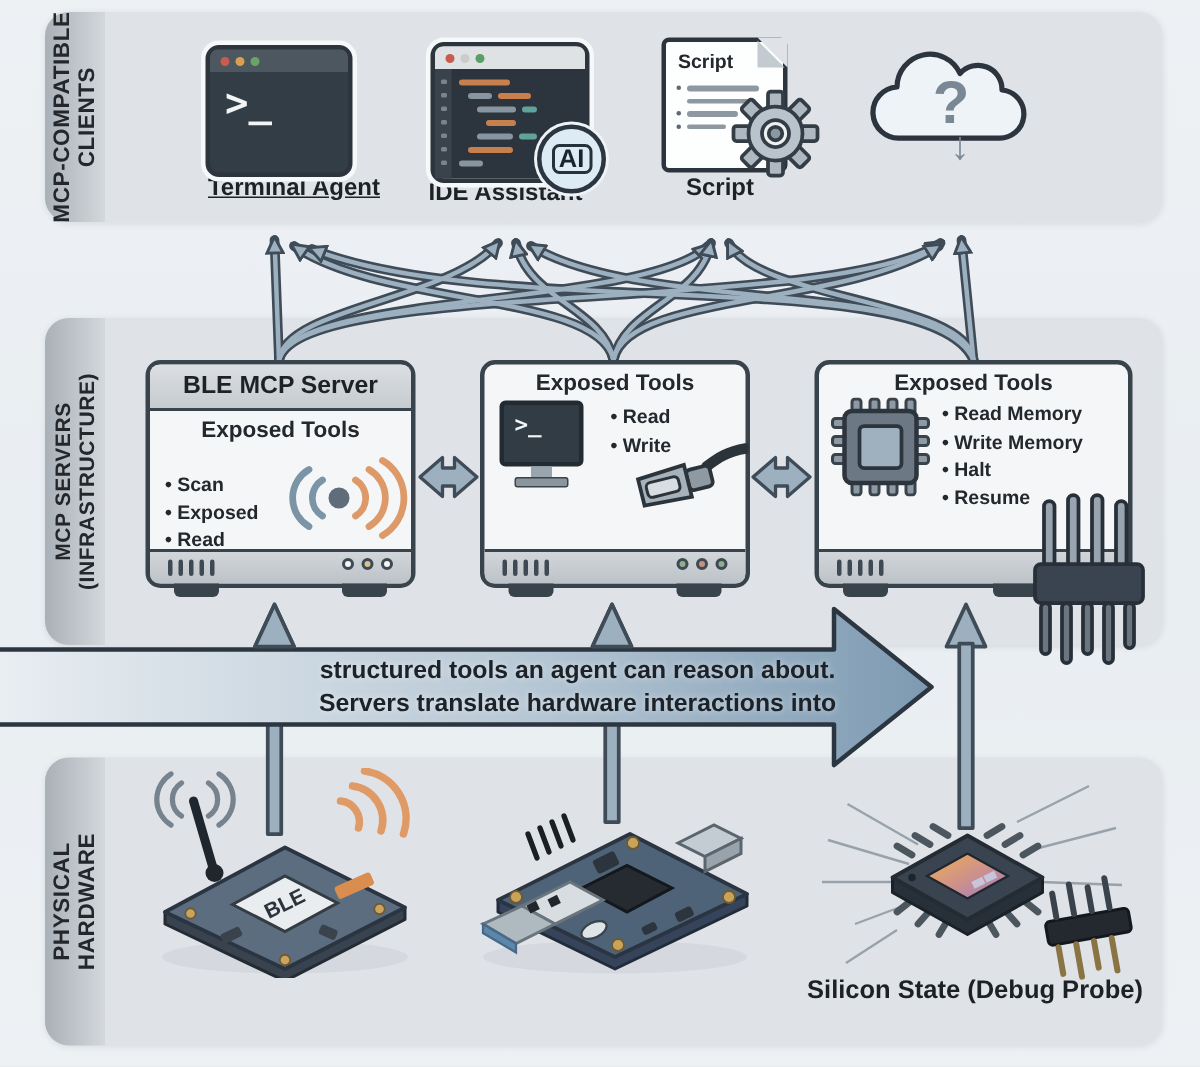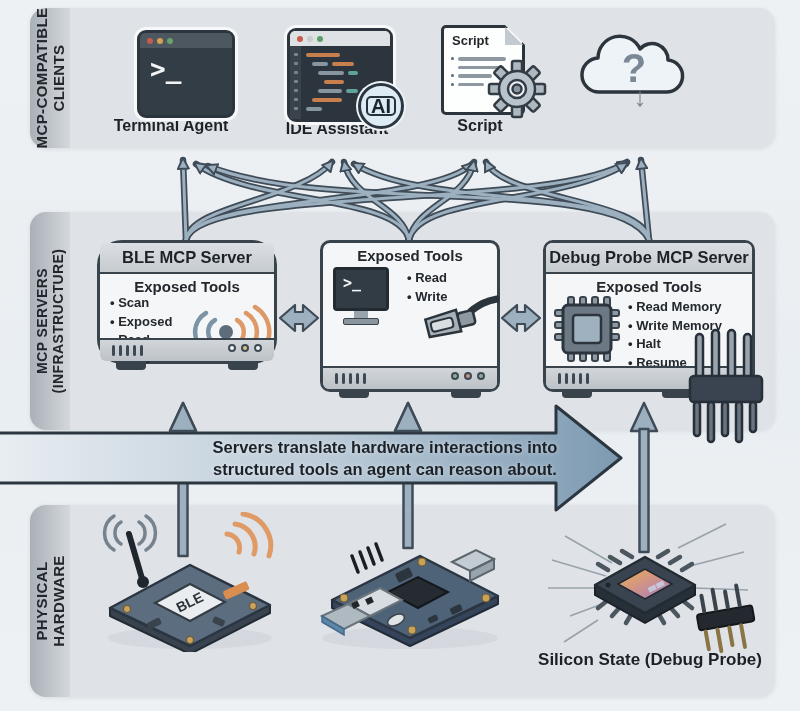--- a/index.html
+++ b/index.html
@@ -15,21 +15,21 @@
   .tbar{height:15px;background:#4d575f;border-radius:5px 5px 0 0;display:flex;align-items:center;gap:4px;padding-left:7px;}
   .dot{width:6px;height:6px;border-radius:50%;}
   .prompt{color:#f2f4f5;font-weight:bold;font-family:"DejaVu Sans Mono",monospace;}
   .ide-body{position:absolute;left:0;right:0;top:15px;bottom:0;background:#2c343d;border-radius:0 0 5px 5px;display:flex;}
   .gutter{width:11px;background:#3a434c;display:flex;flex-direction:column;gap:6px;padding-top:7px;align-items:center;}
   .gutter i{display:block;width:4px;height:3px;background:#78848e;border-radius:1px;}
   .code{flex:1;padding:7px 4px 0 5px;display:flex;flex-direction:column;gap:5px;}
   .crow{display:flex;gap:4px;}
   .bar{height:4px;border-radius:2px;}
   .ai-badge{position:absolute;right:-14px;bottom:-10px;width:40px;height:40px;border-radius:50%;background:#dcebf4;border:3px solid #2c3640;display:flex;align-items:center;justify-content:center;box-shadow:0 0 0 2px #eef3f7;}
-  .ai-badge span{font-weight:bold;font-size:20px;color:#19242e;border:2.5px solid #26313b;border-radius:5px;padding:0 3px;line-height:16px;}
+  .ai-badge span{font-weight:bold;font-size:17px;color:#19242e;border:2.5px solid #26313b;border-radius:5px;padding:0 3px;line-height:16px;}
   .doc{position:absolute;background:#fdfefe;border:3px solid #2c343d;border-radius:5px;}
   .doc .fold{position:absolute;top:-3px;right:-3px;width:0;height:0;border-style:solid;border-width:0 20px 20px 0;border-color:transparent #dfe3e7 transparent transparent;}
   .doc .fold2{position:absolute;top:-1px;right:-1px;width:0;height:0;border-style:solid;border-width:18px 0 0 18px;border-color:transparent transparent transparent #c3cad0;}
   .doc-title{font-weight:bold;font-size:13px;color:#23282d;padding:5px 0 4px 8px;}
   .dline{display:flex;align-items:center;gap:4px;margin:5px 0 0 7px;}
   .ddot{width:3px;height:3px;border-radius:50%;background:#5d6871;}
   .dbar{height:3.5px;border-radius:2px;background:#8d98a1;}
 
   
   .server{position:absolute;border:3px solid #39434c;border-radius:10px;background:#f4f6f8;box-sizing:border-box;z-index:3;}
@@ -157,21 +157,21 @@
   </svg>
 
   <div class="win" style="left:137px;top:30px;width:92px;height:82px;z-index:2;">
     <div class="tbar">
       <span class="dot" style="background:#c75b4e;"></span>
       <span class="dot" style="background:#d9a04f;"></span>
       <span class="dot" style="background:#6aa36a;"></span>
     </div>
     <div class="prompt" style="font-size:26px;padding:6px 0 0 10px;">&gt;_</div>
   </div>
-  <div class="clabel" style="left:111px;top:117px;width:120px;">Terminal Agent</div>
+  <div class="clabel" style="left:136px;top:117px;width:120px;text-decoration:underline;">Terminal Agent</div>
 
   <div class="win" style="left:287px;top:28px;width:100px;height:88px;background:#e7e9eb;z-index:2;">
     <div class="tbar" style="background:#dfe2e4;">
       <span class="dot" style="background:#c75b4e;"></span>
       <span class="dot" style="background:#c9ccc9;"></span>
       <span class="dot" style="background:#5d9e68;"></span>
     </div>
     <div class="ide-body">
       <div class="gutter">
           <i></i>
@@ -255,25 +255,25 @@
     </g>
   </svg>
   <div class="clabel" style="left:430px;top:117px;width:100px;">Script</div>
 
   <svg class="abs" style="left:570px;top:20px;z-index:2;" width="135" height="100" viewBox="0 0 135 100">
     <path d="M30,72 a17,17 0 0 1 -2,-34 a22,22 0 0 1 42,-9 a16,16 0 0 1 28,11 a15,15 0 0 1 -3,32 z" fill="#eef3f7" stroke="#2c343d" stroke-width="3.5" stroke-linejoin="round"></path>
     <text x="64" y="62" text-anchor="middle" font-size="40" font-weight="bold" fill="#7a8896">?</text>
   </svg>
   <div class="abs" style="left:622px;top:82px;width:36px;text-align:center;font-size:26px;font-weight:bold;color:#7d8a96;z-index:2;">↓</div>
 
-  <div class="server" style="left:97px;top:240px;width:180px;height:124px;border-radius:25px;">
+  <div class="server" style="left:97px;top:240px;width:180px;height:152px;">
     <div class="sv-title">BLE MCP Server</div>
     <div class="sv-body">
       <div class="tools-h">Exposed Tools</div>
-      <ul class="tools" style="left:10px;top:16px;">
+      <ul class="tools" style="left:10px;top:36px;">
         <li>Scan</li>
         <li>Exposed</li>
         <li>Read</li>
         <li>Write</li>
       </ul>
       <svg class="abs" style="left:82px;top:26px;" width="92" height="64" viewBox="0 0 92 64">
         <g fill="none" stroke-linecap="round">
           <path d="M33,20 A14,14 0 0 0 33,44" stroke="#7b94a6" stroke-width="4.5"></path>
           <path d="M24,13 A22,22 0 0 0 24,51" stroke="#7b94a6" stroke-width="4.5"></path>
           <path d="M55,20 A14,14 0 0 1 55,44" stroke="#dd9a68" stroke-width="4.5"></path>
@@ -334,21 +334,20 @@
         <i style="background:#8fae8f;"></i>
           <i style="background:#cc8f80;"></i>
           <i style="background:#8fae8f;"></i>
       </div>
     </div>
     <div class="foot" style="left:16px;"></div>
     <div class="foot" style="right:16px;"></div>
   </div>
 
   <div class="server" style="left:543px;top:240px;width:212px;height:152px;">
-    <div class="sv-title">Debug Probe MCP Server</div>
     <div class="sv-body">
       <div class="tools-h">Exposed Tools</div>
       <svg class="abs" style="left:8px;top:22px;" width="66" height="66" viewBox="0 0 66 66">
         <g stroke="#39434c" stroke-width="2" fill="#8e99a3">
           <rect x="14" y="1" width="6" height="10" rx="2"></rect>
             <rect x="26" y="1" width="6" height="10" rx="2"></rect>
             <rect x="38" y="1" width="6" height="10" rx="2"></rect>
             <rect x="50" y="1" width="6" height="10" rx="2"></rect>
           <rect x="14" y="55" width="6" height="10" rx="2"></rect>
             <rect x="26" y="55" width="6" height="10" rx="2"></rect>
@@ -393,22 +392,22 @@
       <rect x="2" y="48" width="72" height="26" rx="4" fill="#3a4450"></rect>
       <rect x="6" y="74" width="6" height="34" rx="3" fill="#6a7580"></rect>
       <rect x="20" y="74" width="6" height="40" rx="3" fill="#6a7580"></rect>
       <rect x="34" y="74" width="6" height="34" rx="3" fill="#6a7580"></rect>
       <rect x="48" y="74" width="6" height="40" rx="3" fill="#6a7580"></rect>
       <rect x="62" y="74" width="6" height="30" rx="3" fill="#6a7580"></rect>
     </g>
   </svg>
 
   <div class="banner-text">
+    <div>structured tools an agent can reason about.</div>
     <div>Servers translate hardware interactions into</div>
-    <div>structured tools an agent can reason about.</div>
   </div>
 
   <svg class="abs" style="left:85px;top:512px;z-index:2;" width="200" height="140" viewBox="0 0 200 140">
     <ellipse cx="105" cy="126" rx="82" ry="11" fill="#ccd2d8" opacity="0.55"></ellipse>
     <g fill="none" stroke="#76828d" stroke-width="3.5" stroke-linecap="round">
       <path d="M36,10 A13,13 0 0 0 36,32"></path>
       <path d="M29,4 A20,20 0 0 0 29,38"></path>
       <path d="M54,10 A13,13 0 0 1 54,32"></path>
       <path d="M61,4 A20,20 0 0 1 61,38"></path>
     </g>

